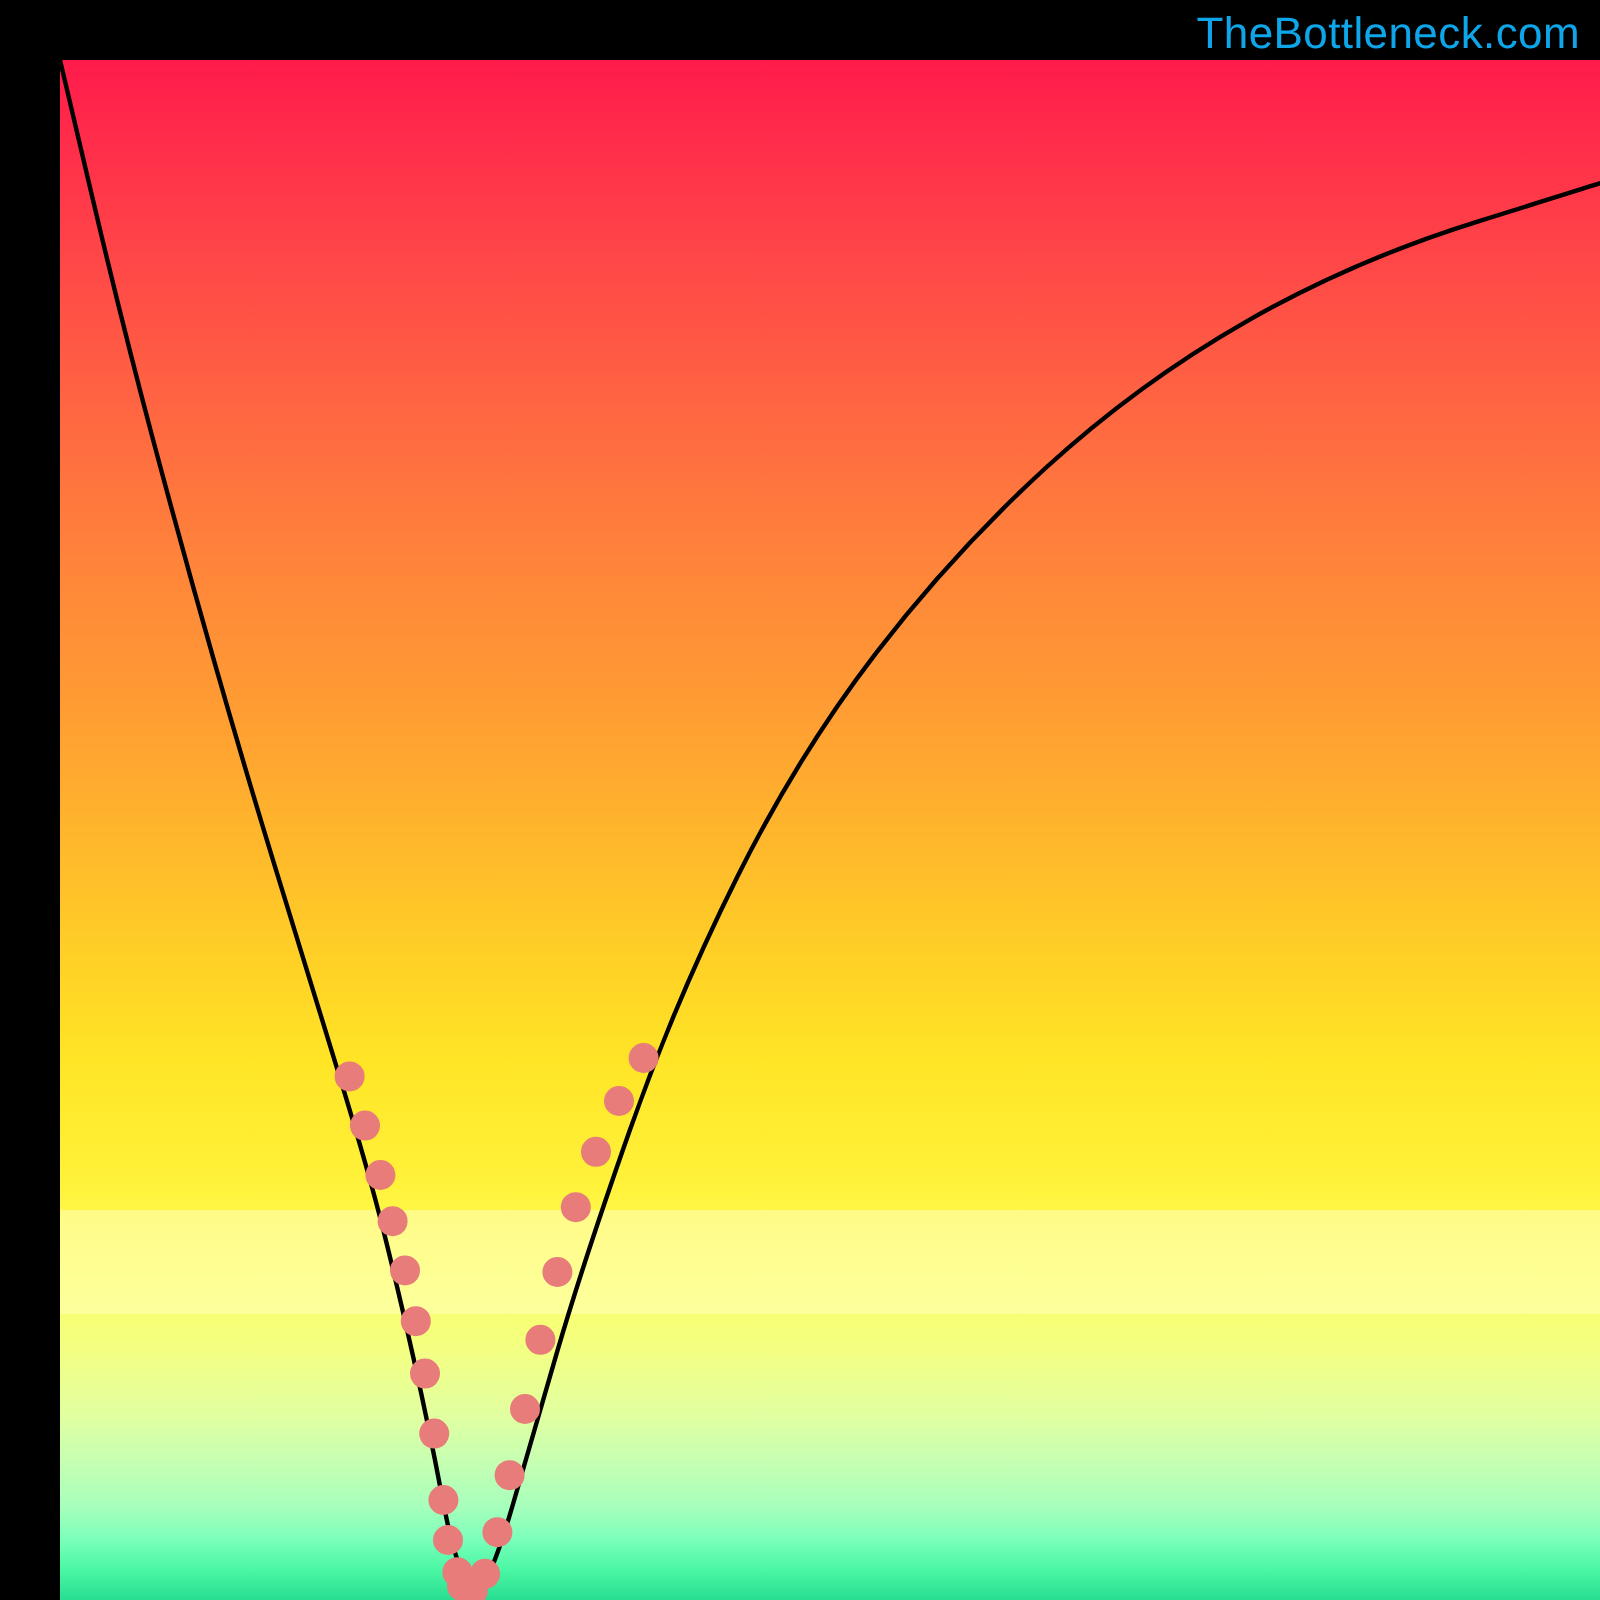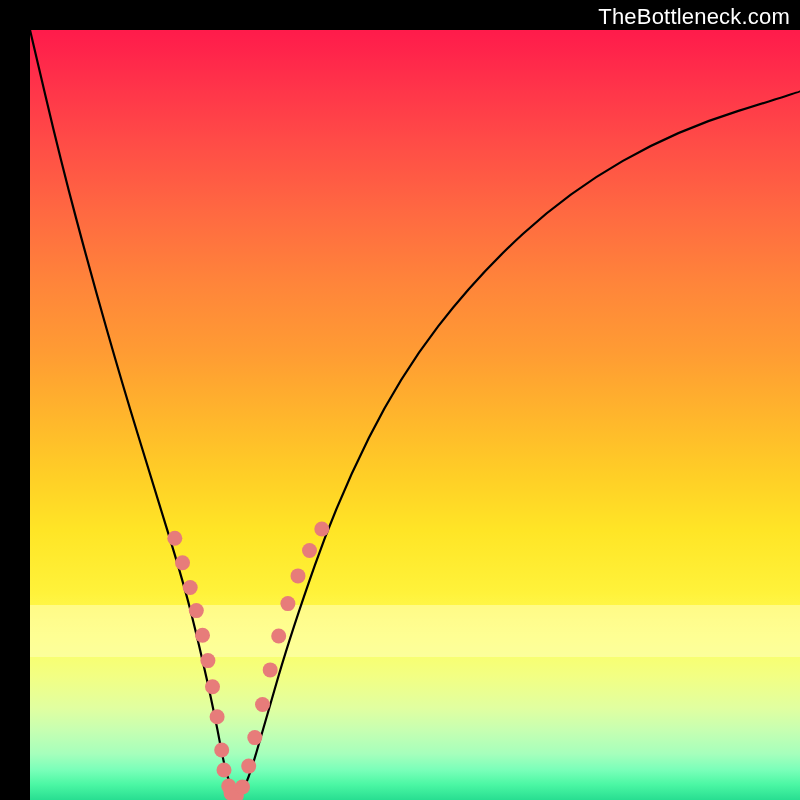--- a/index.html
+++ b/index.html
@@ -13,21 +13,21 @@
   }
   .stage {
     position: relative;
     width: 800px;
     height: 800px;
   }
   .watermark {
     position: absolute;
     top: 4px;
     right: 10px;
-    color: #ffffff;
+    color: #0ea5e9;
     font-size: 22px;
     font-weight: 400;
     letter-spacing: 0.2px;
     z-index: 50;
   }
   .plot-area {
     position: absolute;
     left: 30px;
     top: 30px;
     width: 770px;

